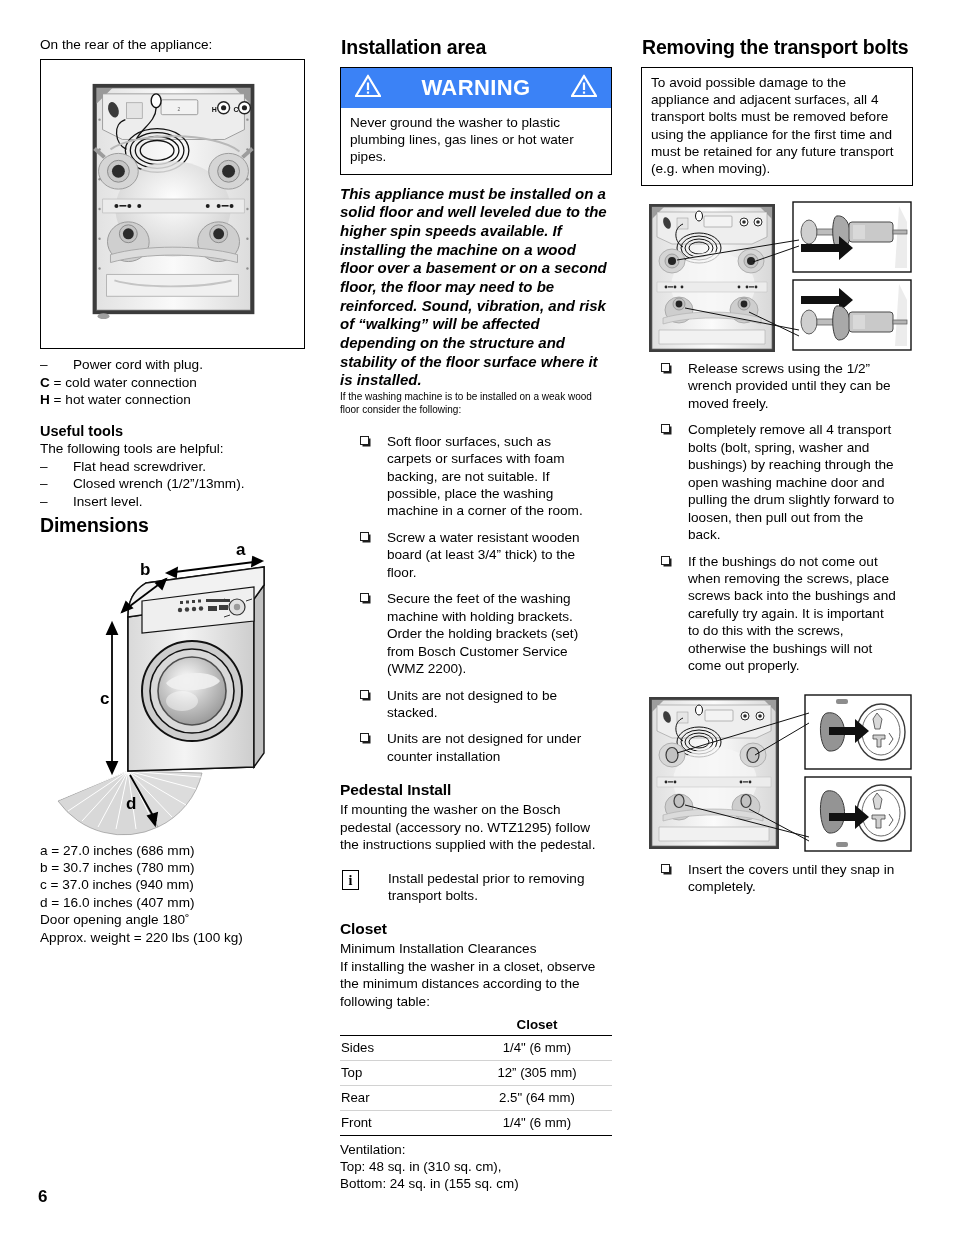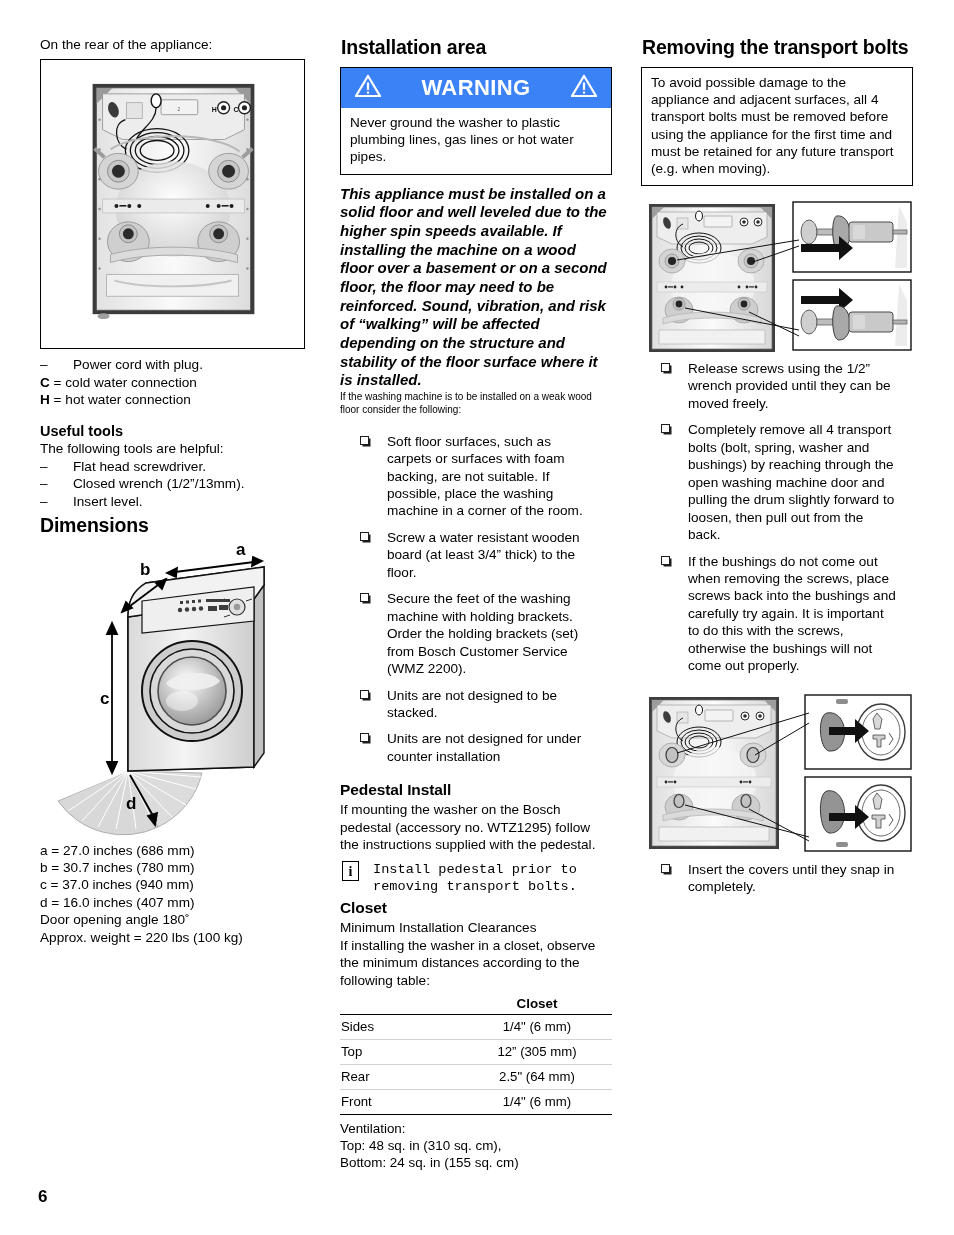--- a/index.html
+++ b/index.html
@@ -86,21 +86,21 @@
   }
 
   
   .note { position:relative; padding-left:32px; margin:7px 0 2px 0; }
   .note .ibox {
     position:absolute; left:2px; top:0px;
     width:17px; height:20px; border:1.4px solid #000;
     font-weight:bold; font-size:14px; text-align:center; line-height:19px;
     box-sizing:border-box; font-family:"Liberation Serif", serif;
   }
-  .note p { font-size:13.6px; line-height:1.285; margin:1px;font-family:Liberation Mono, monospace; }
+  .note p { font-size:13.6px; line-height:1.285; margin:16px; }
 
   
   table.clear {
     width:272px; border-collapse:collapse; margin-top:5px;
     font-size:13.2px;
   }
   table.clear th.hdrblank { border-bottom:1.6px solid #000; padding:2px 0 3px 0; }
   table.clear th.hdr {
     text-align:center; font-weight:bold; font-size:13.4px;
     border-bottom:1.6px solid #000; padding:2px 0 3px 0; width:150px;

